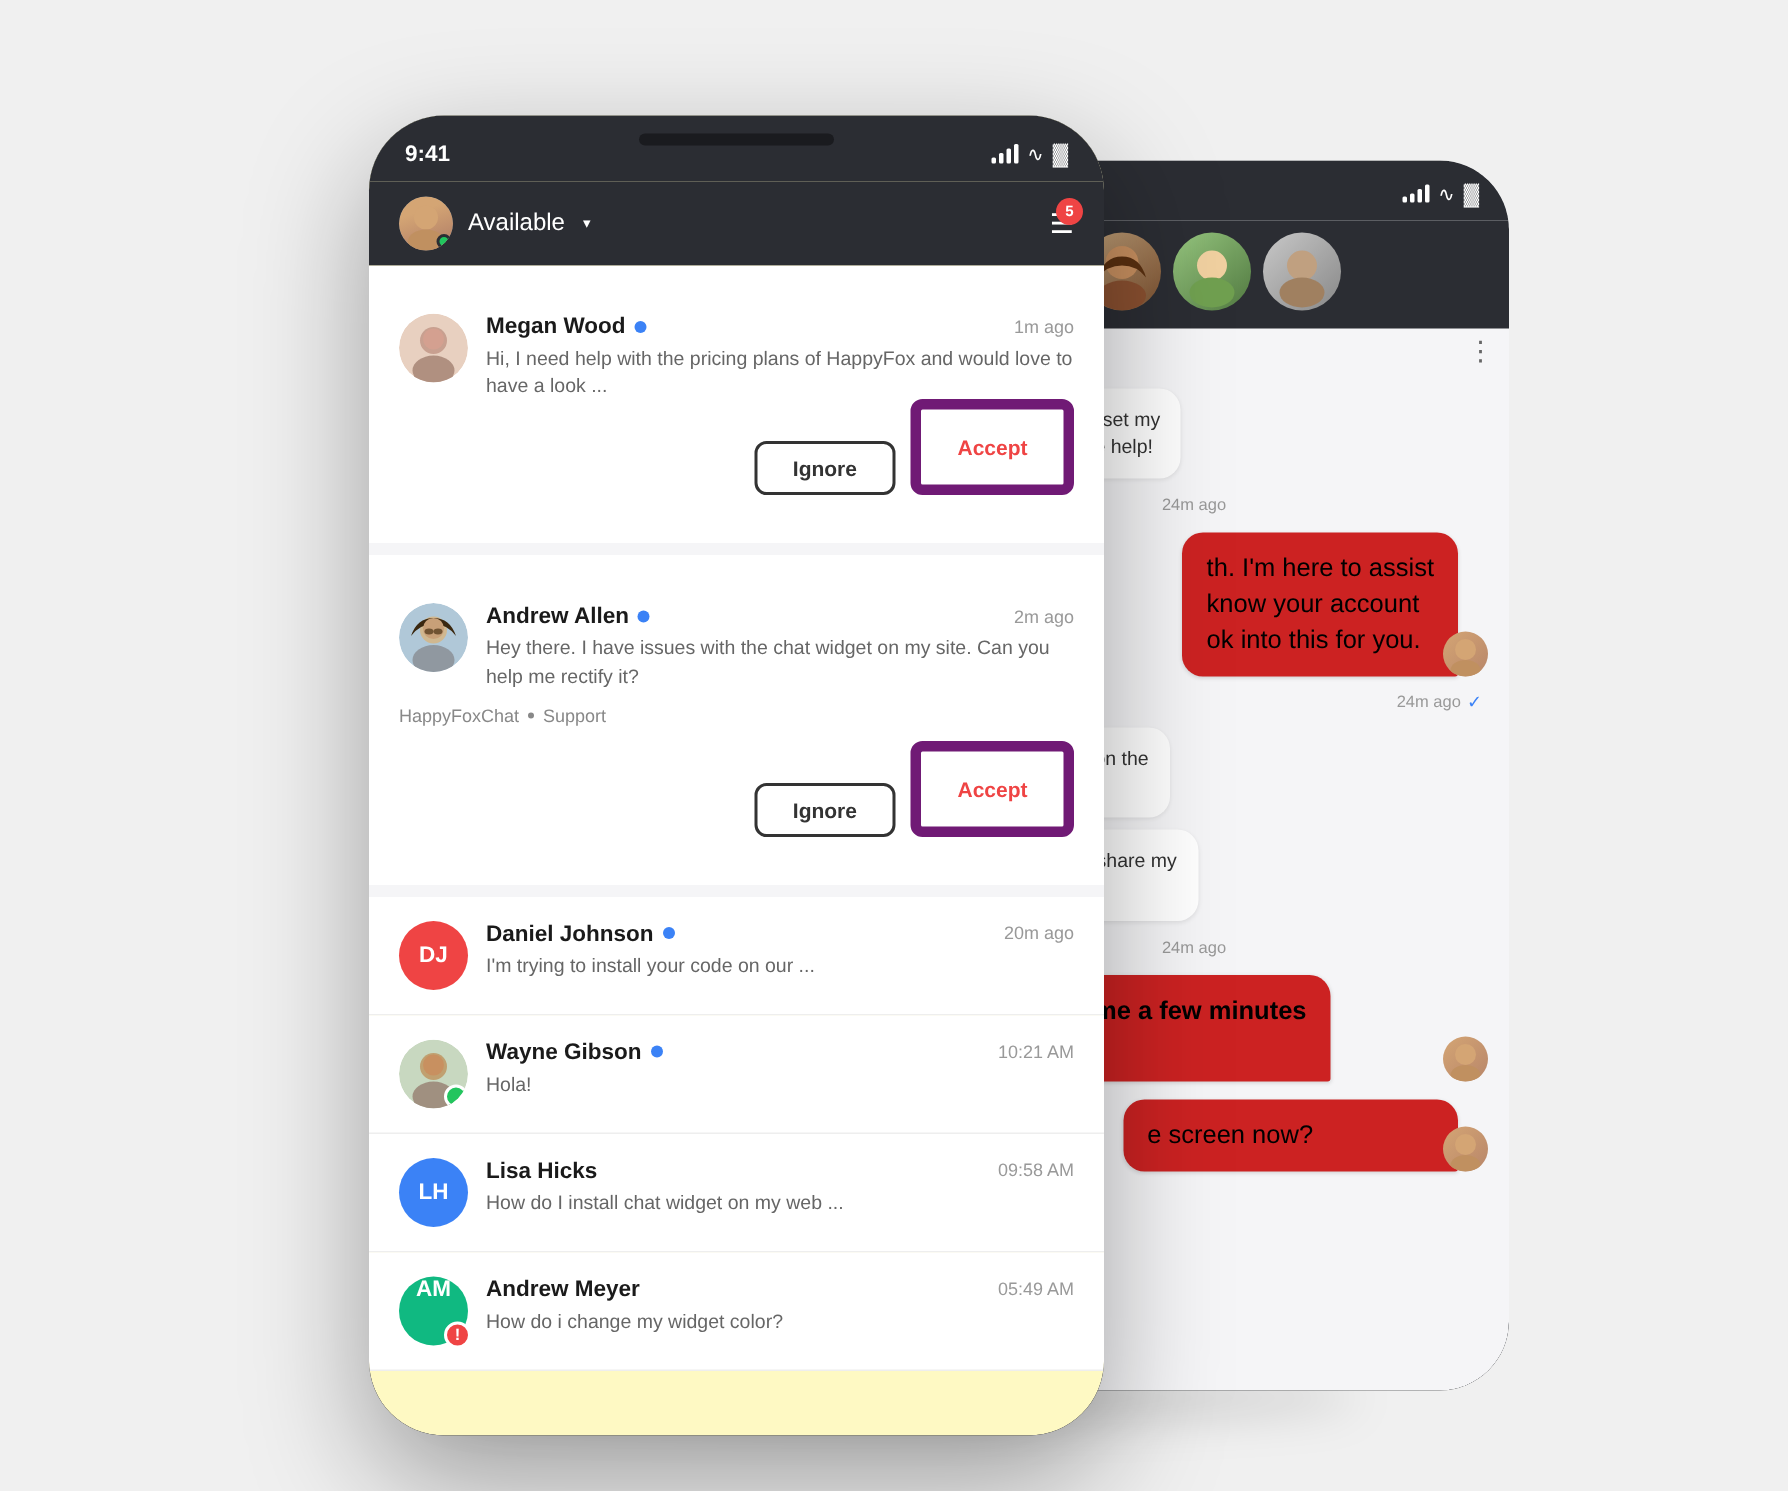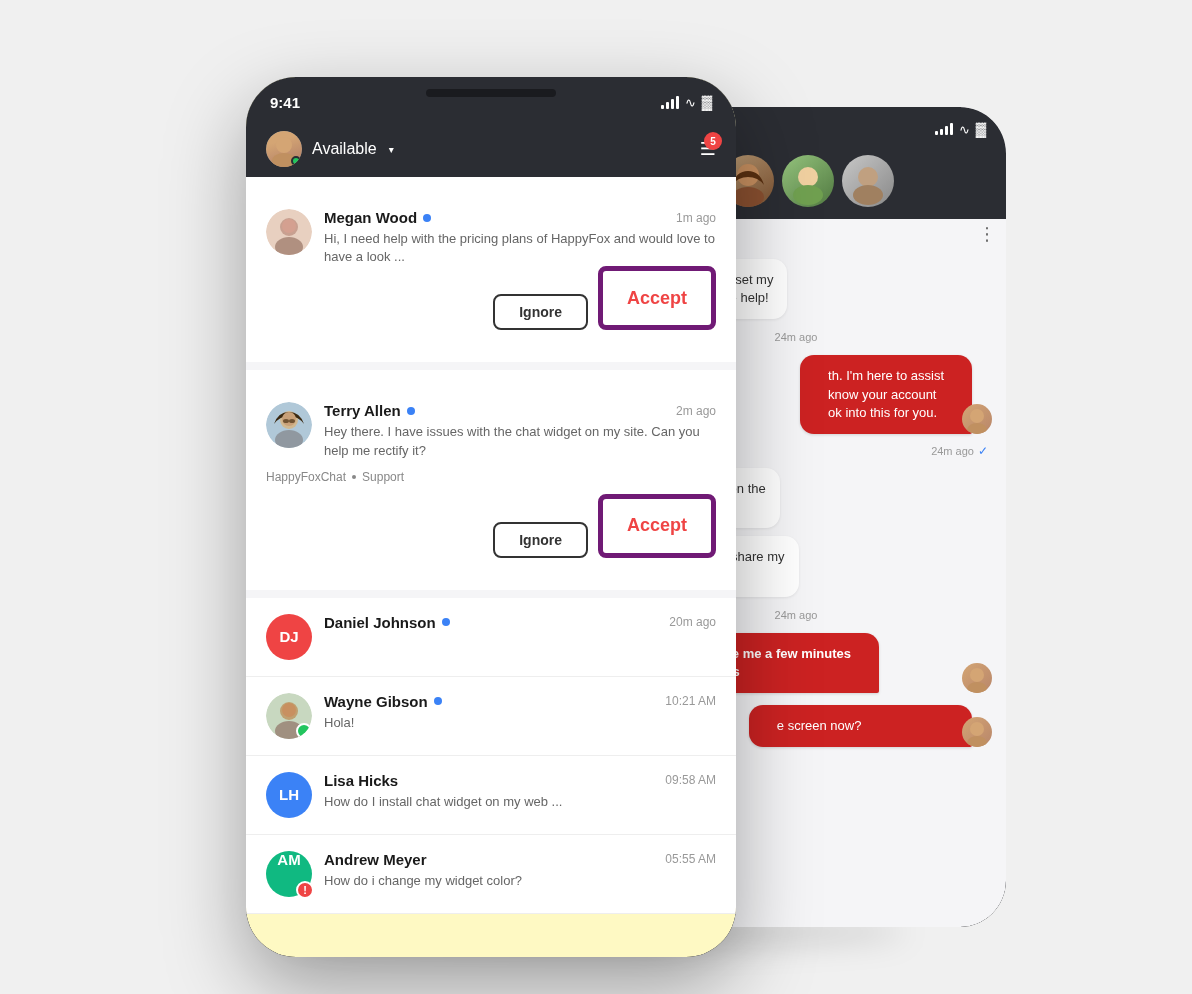--- a/index.html
+++ b/index.html
@@ -257,24 +257,24 @@
       border-radius: 8px;
       background: #fff;
       font-size: 14px;
       font-weight: 600;
       color: #333;
       cursor: pointer;
       margin-top: 28px;
     }
     .btn-accept {
       padding: 8px 24px;
-      border: 5px solid #701a75;
+      border: 7px solid #701a75;
       border-radius: 8px;
       background: #fff;
-      font-size: 18px;
+      font-size: 14px;
       font-weight: 600;
       color: #ef4444;
       cursor: pointer;
     }
 
     
     .phone2 {
       position: absolute;
       right: 0;
       top: 60px;
@@ -351,23 +351,23 @@
       font-size: 13px;
       color: #333;
       line-height: 1.4;
       box-shadow: 0 1px 3px rgba(0,0,0,0.08);
     }
     .msg-outgoing {
       max-width: 85%;
       align-self: flex-end;
       background: #cc2222;
       border-radius: 14px 14px 2px 14px;
-      padding: 12px 28px;
-      font-size: 13px;
-      color: #ffffff;
+      padding: 12px 16px;
+      font-size: 17px;
+      color: #000000;
       line-height: 1.4;
       box-shadow: 0 1px 3px rgba(0,0,0,0.15);
       position: relative;
     }
     .msg-outgoing-avatar {
       position: absolute;
       bottom: -4px;
       right: -14px;
       width: 30px;
       height: 30px;
@@ -621,21 +621,21 @@
                 <path d="M8,22 Q12,10 23,10 Q34,10 38,22 Q32,14 23,14 Q14,14 8,22Z" fill="#3a2810"></path>
                 <ellipse cx="23" cy="38" rx="14" ry="10" fill="#9098a0"></ellipse>
                 <circle cx="23" cy="17" r="7" fill="#c8a078"></circle>
                 <ellipse cx="20" cy="19" rx="3" ry="2" fill="#5a4020" opacity="0.8"></ellipse>
                 <ellipse cx="26" cy="19" rx="3" ry="2" fill="#5a4020" opacity="0.8"></ellipse>
               </svg>
             </div>
             <div class="chat-info">
               <div class="chat-name-row">
                 <span class="chat-name">
-                  <span>Terry Allen</span>
+                  <span>Andrew Allen</span>
                   <span class="online-indicator"></span>
                 </span>
                 <span class="chat-time">2m ago</span>
               </div>
               <div class="chat-preview">Hey there. I have issues with the chat widget on my site. Can you help me rectify it?</div>
             </div>
           </div>
           <div class="chat-tags">
             <span>HappyFoxChat</span>
             <div class="tag-dot"></div>
@@ -653,20 +653,21 @@
               <span>DJ</span>
             </div>
             <div class="chat-info">
               <div class="chat-name-row">
                 <span class="chat-name">
                   <span>Daniel Johnson</span>
                   <span class="online-indicator"></span>
                 </span>
                 <span class="chat-time">20m ago</span>
               </div>
+              <div class="chat-preview">I'm trying to install your code on our ...</div>
             </div>
           </div>
         </div>
 
         <div class="chat-card">
           <div class="chat-row">
             <div class="chat-avatar" style="width:46px;height:46px;border-radius:50%;overflow:hidden;flex-shrink:0;position:relative;">
               <svg viewBox="0 0 46 46" style="width:100%;height:100%;">
                 <circle cx="23" cy="23" r="23" fill="#c8d8c0"></circle>
                 <circle cx="23" cy="18" r="9" fill="#c0a070"></circle>
@@ -714,21 +715,21 @@
               </div>
               <div style="position:absolute;bottom:-2px;right:-2px;width:18px;height:18px;background:#ef4444;border-radius:50%;border:2px solid #fff;display:flex;align-items:center;justify-content:center;">
                 <span style="color:#fff;font-size:11px;font-weight:700;">!</span>
               </div>
             </div>
             <div class="chat-info">
               <div class="chat-name-row">
                 <span class="chat-name">
                   <span>Andrew Meyer</span>
                 </span>
-                <span class="chat-time">05:55 AM</span>
+                <span class="chat-time">05:49 AM</span>
               </div>
               <div class="chat-preview">How do i change my widget color?</div>
             </div>
           </div>
         </div>
 
       </div>
     </div>
   </div>
 

